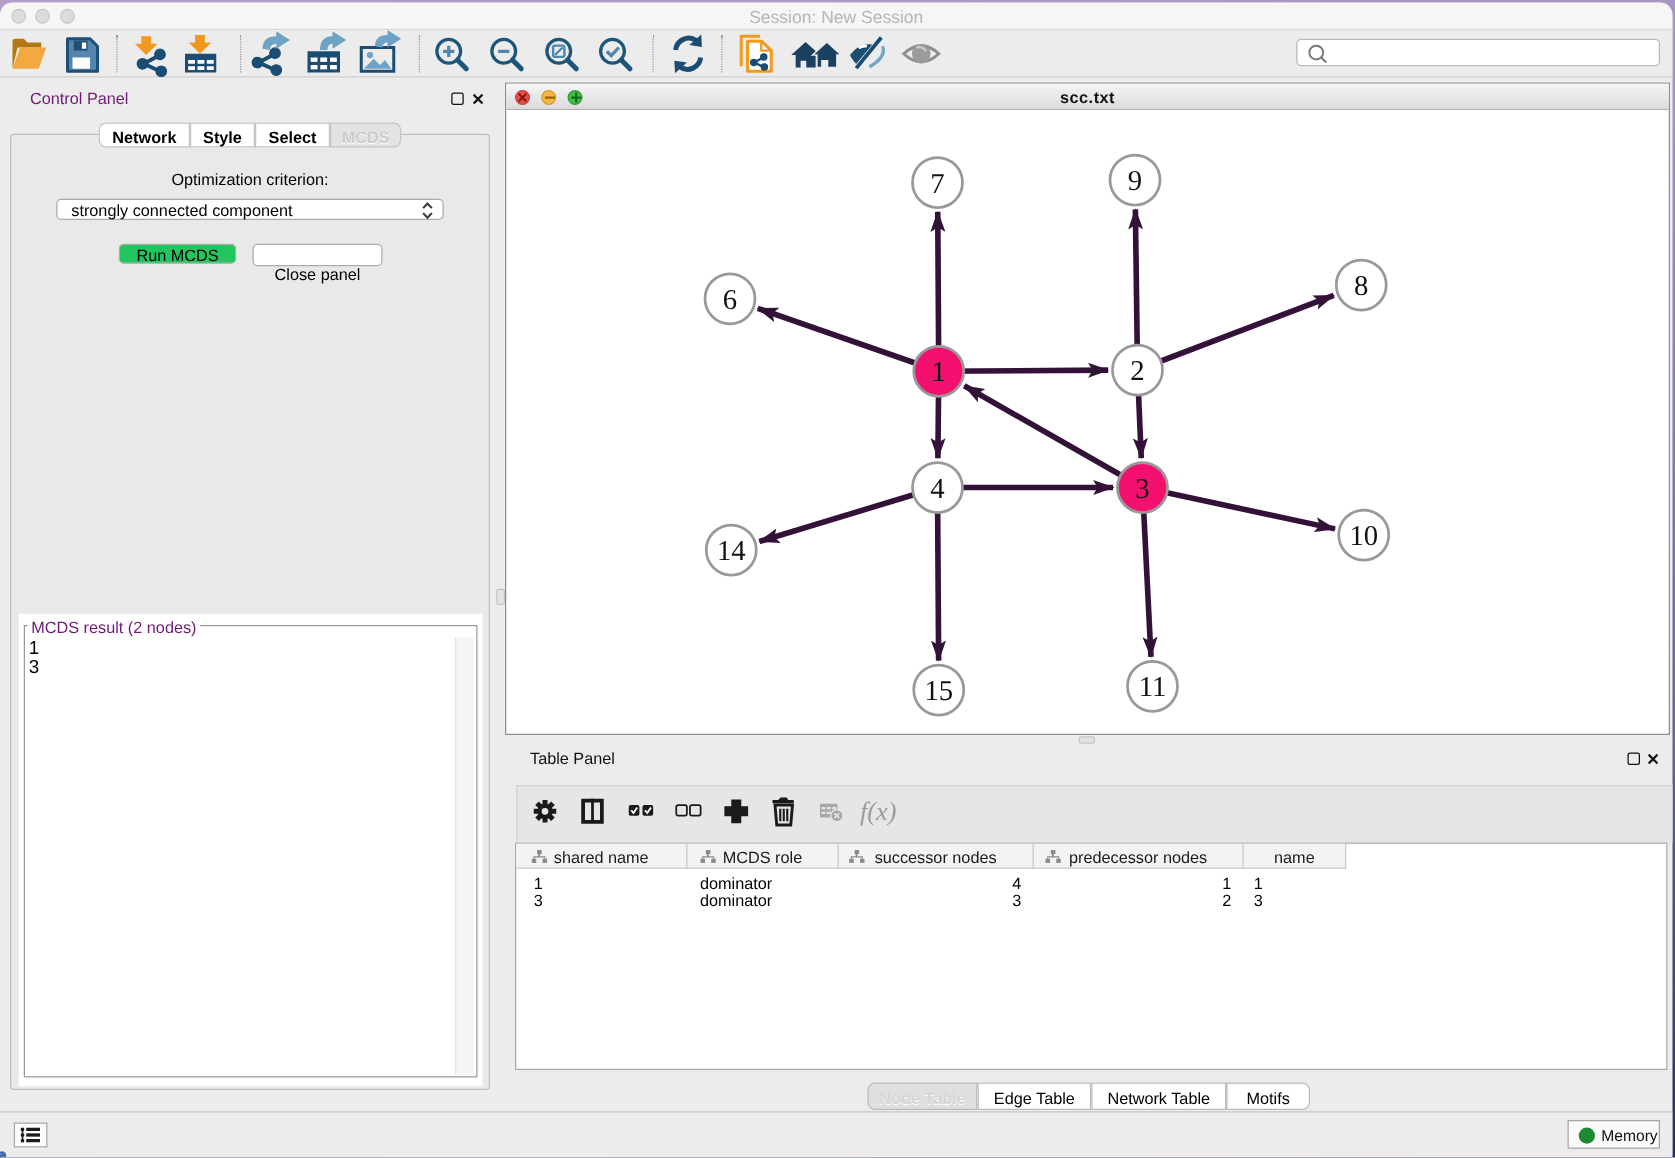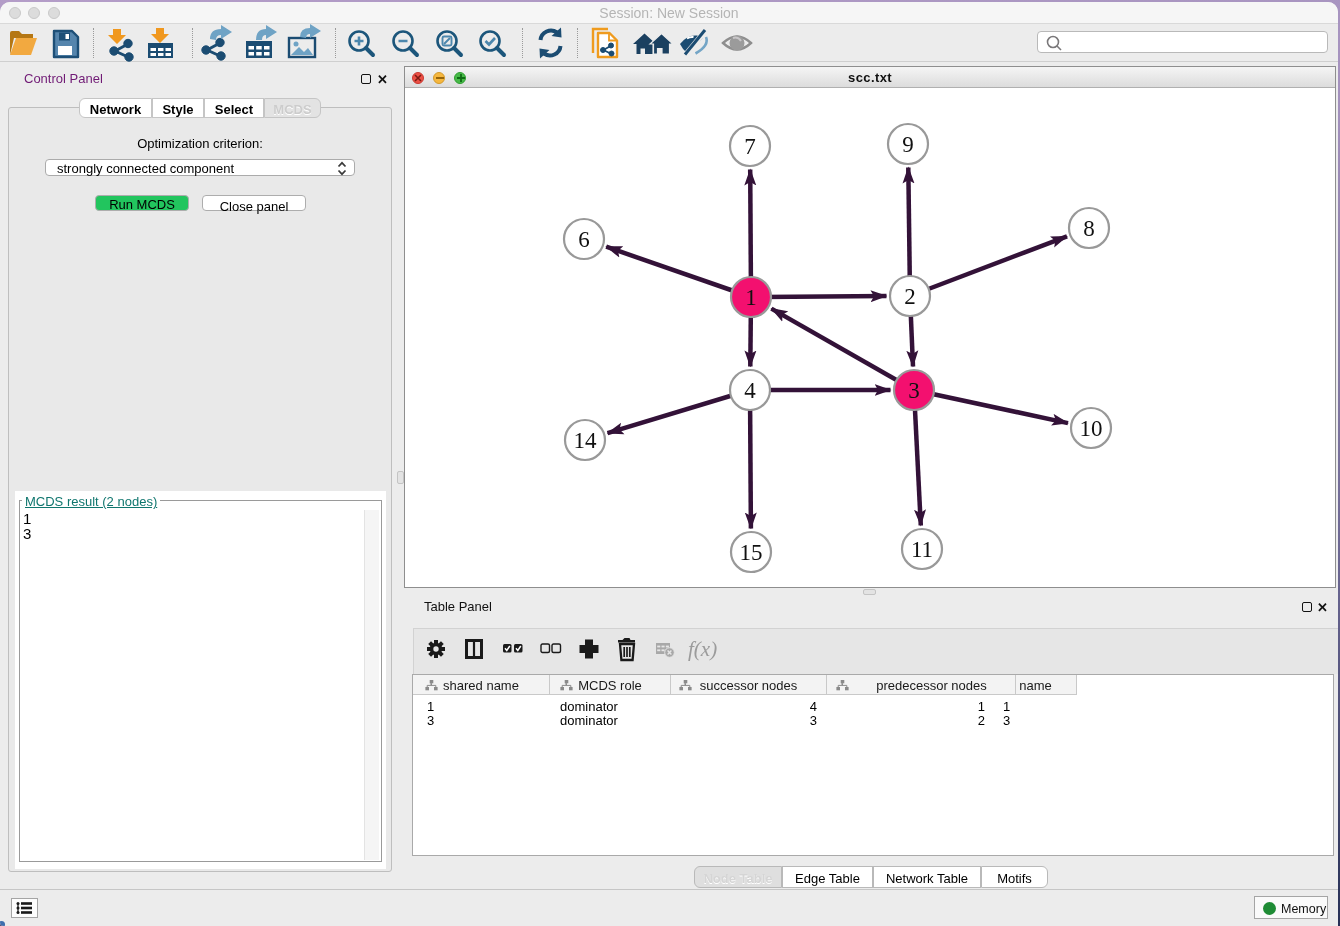--- a/index.html
+++ b/index.html
@@ -217,26 +217,26 @@
   <div class="tab" style="left:152px; width:52px;">Style</div>
   <div class="tab" style="left:204px; width:60px;">Select</div>
   <div class="tab" style="left:264px; width:57px; background:#e3e3e3; color:#cccccc; text-shadow:0 1px 0 #fff; border-radius:0 6px 6px 0;">MCDS</div>
   <div style="position:absolute; left:8px; top:134px; width:384px; text-align:center; font-size:13px; color:#000;">Optimization criterion:</div>
   <div style="position:absolute; left:45px; top:157px; width:310px; height:17px; background:#fff; border:1px solid #ababab; border-radius:4px; font-size:13px; color:#000; padding:1px 0 0 11px;">strongly connected component
     <svg width="12" height="15" style="position:absolute; right:6px; top:1px;" viewBox="0 0 12 15">
         <path d="M2.5 5.5 L6 1.8 L9.5 5.5 M2.5 9.5 L6 13.2 L9.5 9.5" fill="none" stroke="#3a3a3a" stroke-width="1.7"></path>
       </svg>
   </div>
   <div style="position:absolute; left:95px; top:193px; width:94px; height:16px; background:#22c55e; border:1px solid #adadad; border-radius:4px; font-size:13px; text-align:center; padding-top:1px;">Run MCDS</div>
-  <div style="position:absolute; left:202px; top:193px; width:104px; height:16px; background:#fff; border:1px solid #adadad; border-radius:4px; font-size:13px; text-align:center; padding-top:3px;">Close panel</div>
+  <div style="position:absolute; left:202px; top:193px; width:104px; height:16px; background:#fff; border:1px solid #adadad; border-radius:4px; font-size:13px; text-align:center; padding-top:16px;">Close panel</div>
 
   <div style="position:absolute; left:15px; top:489px; width:371px; height:378px; background:#fff;"></div>
   <div style="position:absolute; left:19px; top:498px; width:363px; height:362px; border:1px solid #9a9a9a;"></div>
   <div style="position:absolute; left:364px; top:508px; width:15px; height:350px; background:#f5f5f5; border-left:1px solid #e3e3e3;"></div>
-  <div style="position:absolute; left:22px; top:492px; background:#fff; padding:0 3px; font-size:13px; color:#0f766e;text-decoration:underline;">MCDS result (2 nodes)</div>
+  <div style="position:absolute; left:22px; top:492px; background:#fff; padding:0 3px; font-size:13px; color:#701a75;">MCDS result (2 nodes)</div>
   <div style="position:absolute; left:23px; top:509px; font-size:15px; color:#000; line-height:15px;">1<br>3</div>
 
   <div id="netwin">
     <div id="nettitle">
       <span>scc.txt</span>
       <div class="mtl" style="left:7px; background:#ec5045; border:1px solid #c93a32;"></div>
       <div class="mtl" style="left:28px; background:#f6b73e; border:1px solid #d29a2c;"></div>
       <div class="mtl" style="left:49px; background:#47ba48; border:1px solid #2f9e31;"></div>
       <svg width="76" height="22" style="position:absolute;left:0;top:0">
         <path d="M10 8 l6 6 M16 8 l-6 6" stroke="#7c1a12" stroke-width="1.6"></path>
@@ -357,21 +357,21 @@
       </g>
 
       <text x="274" y="27" font-family="Liberation Serif, serif" font-style="italic" font-size="21" fill="#9b9b9b">f(x)</text>
     </svg>
   </div>
   <div id="tbl">
     <div id="tbl-head">
       <div class="th" style="left:0; width:137px;">shared name</div>
       <div class="th" style="left:137px; width:121px;">MCDS role</div>
       <div class="th" style="left:258px; width:156px;">successor nodes</div>
-      <div class="th" style="left:435px; width:168px;text-align:center;">predecessor nodes</div>
+      <div class="th" style="left:414px; width:168px;text-align:center;">predecessor nodes</div>
       <div class="th" style="left:582px; width:82px; border-right:1px solid #c9c9c9;">name</div>
       <svg class="hicon" style="left:12px" width="13" height="11" viewBox="0 0 13 11">
           <g fill="#8a8a8a">
             <rect x="4.7" y="0" width="3.6" height="3.3"></rect>
             <rect x="0.4" y="7" width="3.6" height="3.3"></rect>
             <rect x="9" y="7" width="3.6" height="3.3"></rect>
             <path d="M6 3 v2 M2.2 7 v-1.6 h8.6 V7 M6.5 3.3 v2" stroke="#8a8a8a" stroke-width="1" fill="none"></path>
           </g>
         </svg>
       <svg class="hicon" style="left:147px" width="13" height="11" viewBox="0 0 13 11">

